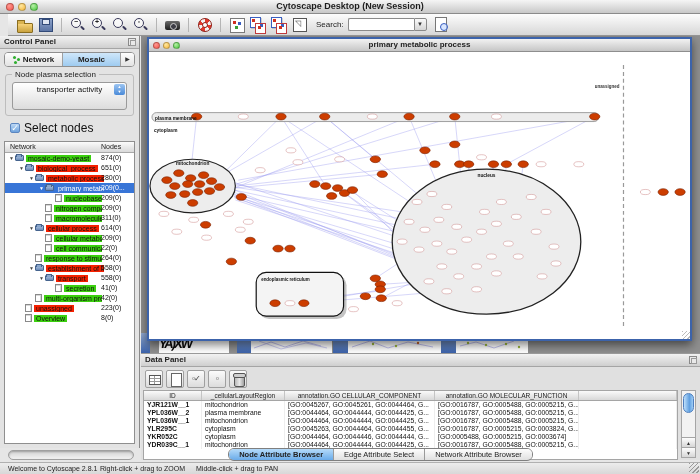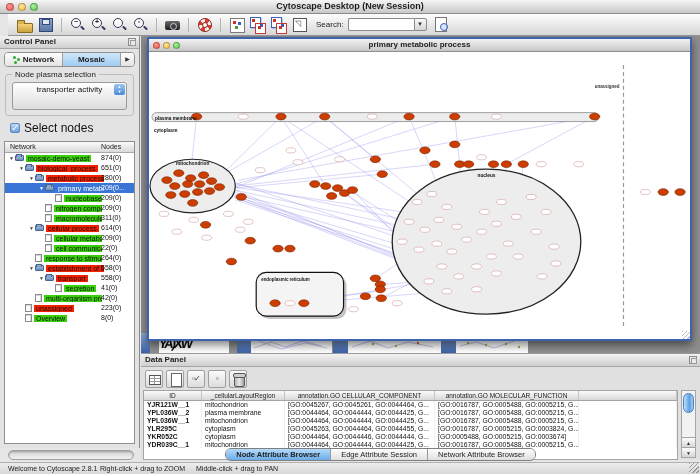--- a/index.html
+++ b/index.html
@@ -635,21 +635,21 @@
     <div class="dp-scroll">
       <div class="dp-thumb"></div>
       <div class="dp-sbtn" style="bottom:10px">▲</div>
       <div class="dp-sbtn" style="bottom:0">▼</div>
     </div>
   </div>
 
   <div class="dp-tabs">
     <div class="tabgroup" id="btab-group">
         <div class="btab sel">Node Attribute Browser</div>
-        <div class="btab">Edge Attribute Session</div>
+        <div class="btab">Edge Attribute Select</div>
         <div class="btab">Network Attribute Browser</div>
       </div>
   </div>
 
   <div class="progress"></div>
 
   <div class="status-bar" id="status-bar">
       <span class="status-item" style="left: 8px;">Welcome to Cytoscape 2.8.1</span>
       <span class="status-item" style="left: 100px;">Right-click + drag to ZOOM</span>
       <span class="status-item" style="left: 196px;">Middle-click + drag to PAN</span>

